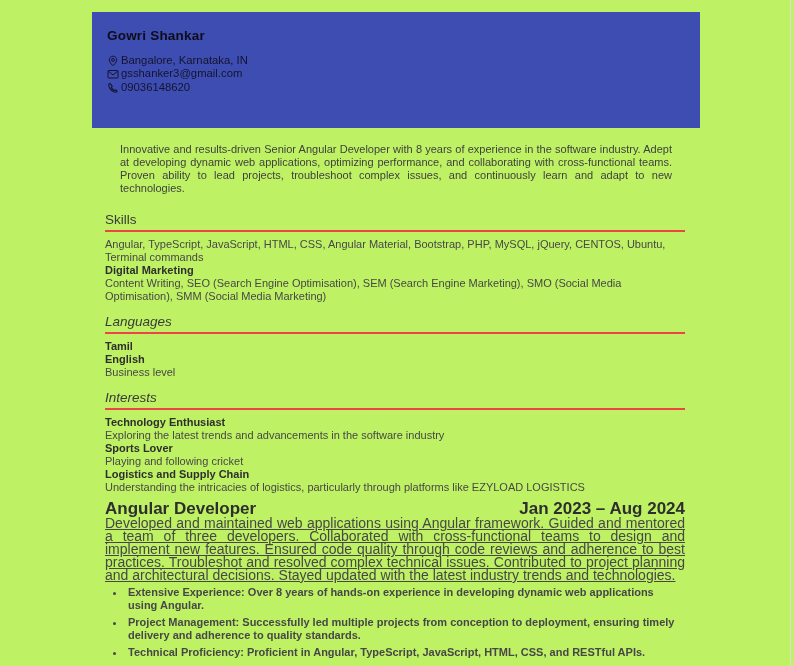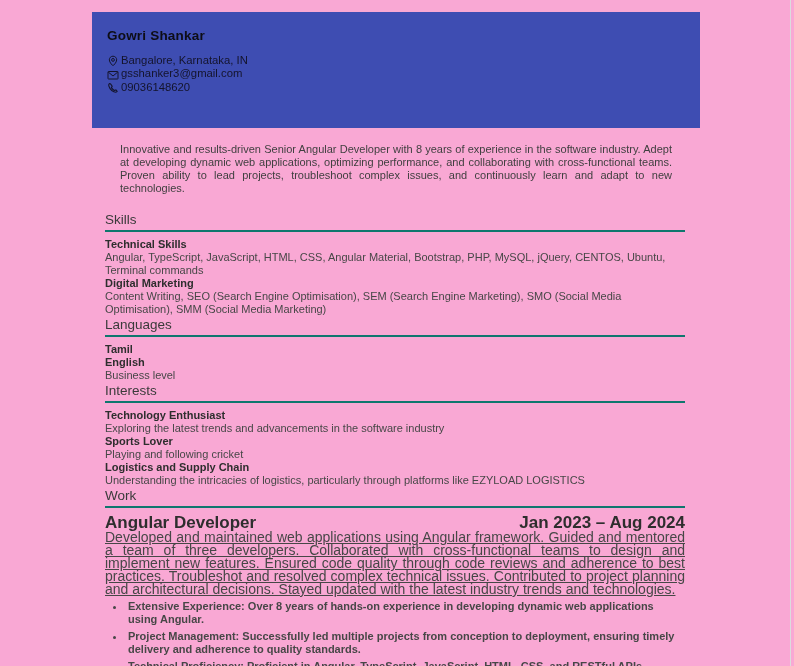--- a/index.html
+++ b/index.html
@@ -1,49 +1,49 @@
 <!DOCTYPE html>
 <html><head>
 <meta charset="utf-8">
 <style>
   * { margin:0; padding:0; box-sizing:border-box; }
   html,body { background:#ffffff; }
   .page {
     position:relative; width:794px; height:666px; overflow:hidden;
-    background:#f9a8d4;
+    background:#bef264;
     font-family:"Liberation Sans","DejaVu Sans",sans-serif;
     color:#474747;
   }
   .page-edge {
     position:absolute; left:790px; top:0; width:1px; height:666px;
     background:#dcdcdc;
   }
   
   .header-box {
     position:absolute; left:92px; top:12px; width:608px; height:116px;
     background:#3e4db2; padding:16px 14px 0 15px;
   }
   .name { font-size:13.5px; font-weight:bold; color:#0d0d16; letter-spacing:.2px; }
   .job-title { font-size:12.5px; color:#181832; margin-top:5px; }
   .contact-list { margin-top:11px; }
-  .contact-row { display:flex; align-items:flex-end; font-size:11.3px; line-height:13.4px; color:#14142c; }
+  .contact-row { display:flex; align-items:center; font-size:11.3px; line-height:13.4px; color:#14142c; }
   .contact-row .ic { display:inline-flex; width:13px; margin-right:1px; align-items:center; }
   .contact-row svg { display:block; }
   
   .content { position:absolute; left:105px; top:128px; width:580px; }
   .summary {
     padding:15px 13px 0 15px; text-align:justify;
     font-size:11px; line-height:13px; color:#3f3f3f;
   }
   .section-heading {
     font-size:13.5px; color:#3a3a3a; font-weight:normal;
-    padding-bottom:3px; border-bottom:2px solid #0f766e;
+    padding-bottom:3px; border-bottom:2px solid #ef4444;
   }
   .section-heading.first { margin-top:17px; }
-  .section-heading.tight { margin-top:1px; }
+  .section-heading.tight { margin-top:11px;font-style:italic; }
   .section-body { margin-top:6px; font-size:11px; line-height:13px; }
   .item-label { font-weight:bold; color:#2e2e2e; }
   .item-text { color:#474747; }
   
   .work-head { display:flex; justify-content:space-between; margin-top:8px; font-size:17px; line-height:13px; }
   .work-role { font-weight:bold; color:#2e2e2e; }
   .work-dates { font-weight:bold; color:#2e2e2e; }
   .work-desc { margin-top:2px; text-align:justify; font-size:14px; line-height:13px; color:#474747;text-decoration:underline; }
   .work-bullets { margin-top:4px; padding-left:17px; font-size:11px; line-height:13px; color:#474747; }
   .work-bullets li { margin:4px; padding-left:2px;font-weight:bold; }
@@ -86,21 +86,20 @@
       </div>
     </div>
   </div>
 
   <div class="content">
 
     <p class="summary">Innovative and results-driven Senior Angular Developer with 8 years of experience in the software industry. Adept at developing dynamic web applications, optimizing performance, and collaborating with cross-functional teams. Proven ability to lead projects, troubleshoot complex issues, and continuously learn and adapt to new technologies.</p>
 
     <h2 class="section-heading first">Skills</h2>
     <div class="section-body">
-      <div class="item-label">Technical Skills</div>
       <div class="item-text">Angular, TypeScript, JavaScript, HTML, CSS, Angular Material, Bootstrap, PHP, MySQL, jQuery, CENTOS, Ubuntu, Terminal commands</div>
       <div class="item-label">Digital Marketing</div>
       <div class="item-text">Content Writing, SEO (Search Engine Optimisation), SEM (Search Engine Marketing), SMO (Social Media Optimisation), SMM (Social Media Marketing)</div>
     </div>
 
     <h2 class="section-heading tight">Languages</h2>
     <div class="section-body">
       <div class="item-label">Tamil</div>
       <div class="item-label">English</div>
       <div class="item-text">Business level</div>
@@ -109,21 +108,20 @@
     <h2 class="section-heading tight">Interests</h2>
     <div class="section-body">
       <div class="item-label">Technology Enthusiast</div>
       <div class="item-text">Exploring the latest trends and advancements in the software industry</div>
       <div class="item-label">Sports Lover</div>
       <div class="item-text">Playing and following cricket</div>
       <div class="item-label">Logistics and Supply Chain</div>
       <div class="item-text">Understanding the intricacies of logistics, particularly through platforms like EZYLOAD LOGISTICS</div>
     </div>
 
-    <h2 class="section-heading tight">Work</h2>
     <div class="work-head">
       <span class="work-role">Angular Developer</span>
       <span class="work-dates">Jan 2023 – Aug 2024</span>
     </div>
     <p class="work-desc">Developed and maintained web applications using Angular framework. Guided and mentored a team of three developers. Collaborated with cross-functional teams to design and implement new features. Ensured code quality through code reviews and adherence to best practices. Troubleshot and resolved complex technical issues. Contributed to project planning and architectural decisions. Stayed updated with the latest industry trends and technologies.</p>
     <ul class="work-bullets">
       <li>Extensive Experience: Over 8 years of hands-on experience in developing dynamic web applications using Angular.</li>
       <li>Project Management: Successfully led multiple projects from conception to deployment, ensuring timely delivery and adherence to quality standards.</li>
       <li>Technical Proficiency: Proficient in Angular, TypeScript, JavaScript, HTML, CSS, and RESTful APIs.</li>
 

